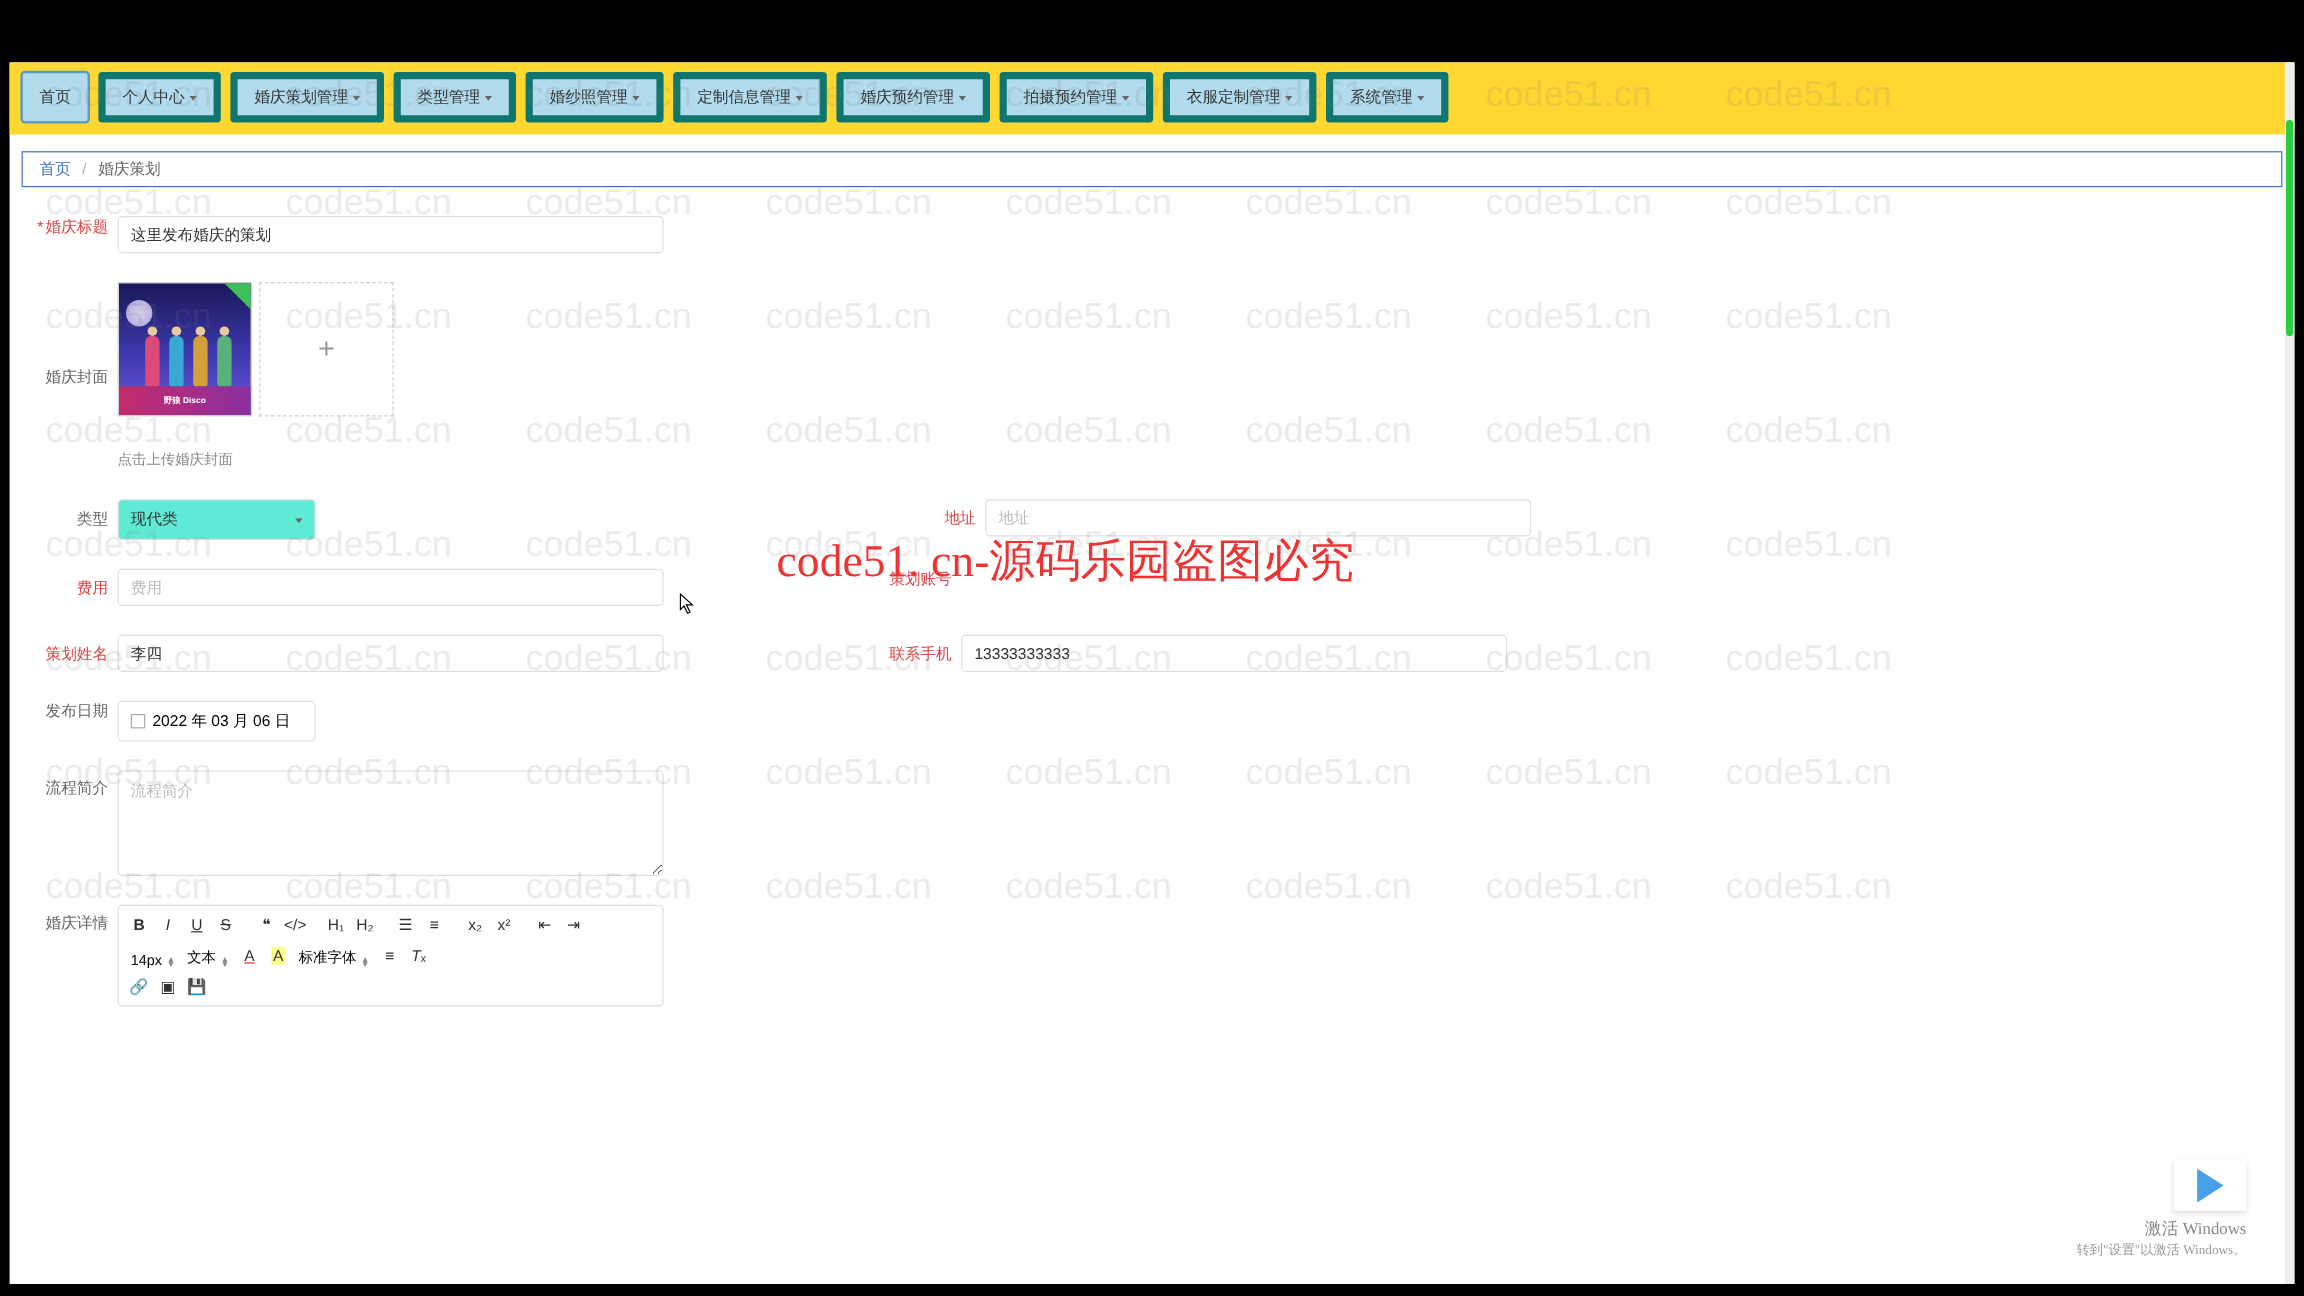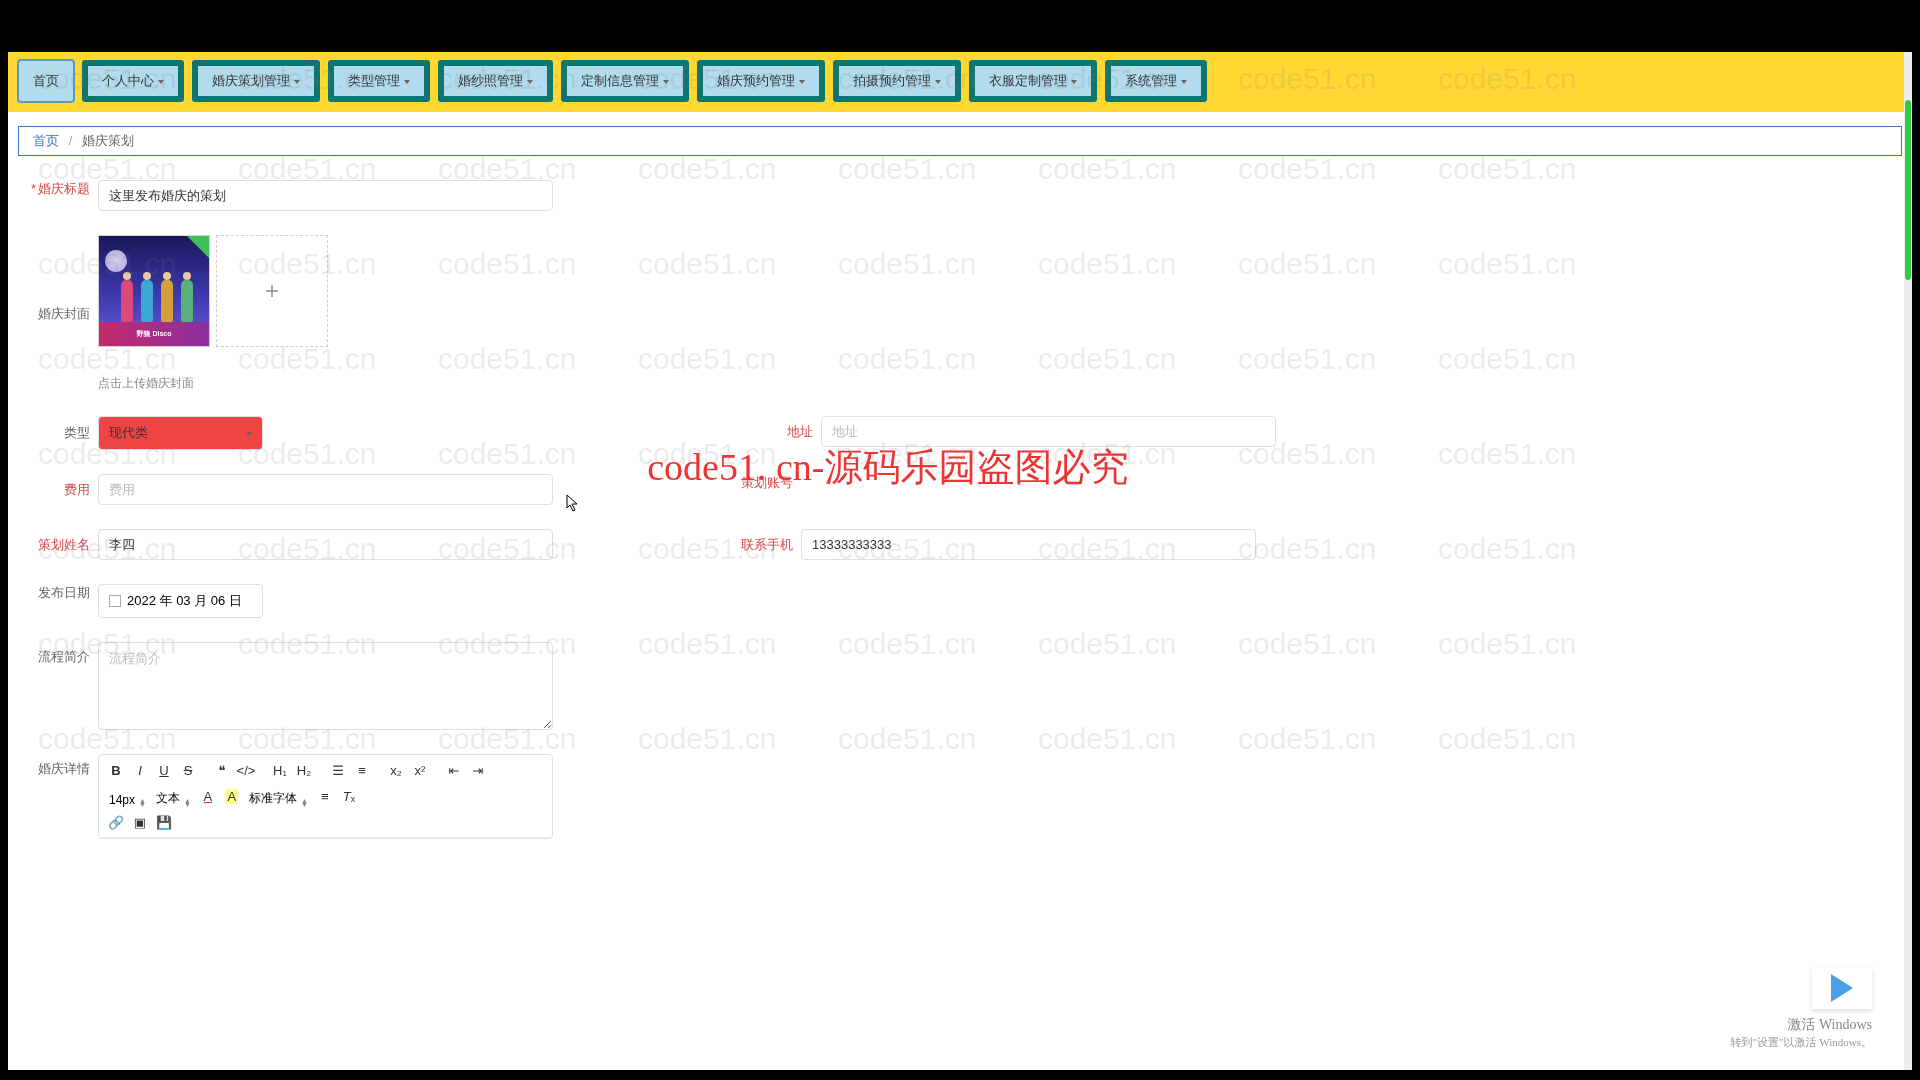--- a/index.html
+++ b/index.html
@@ -120,21 +120,21 @@
 .input::placeholder { color: #bbb; }
 .select {
   border: 1px solid #dcdfe6;
   border-radius: 4px;
   padding: 7px 10px;
   font-size: 13px;
   width: 165px;
   display: flex;
   justify-content: space-between;
   align-items: center;
-  background: #ef4444;
+  background: #5eead4;
   color: #333;
   cursor: pointer;
 }
 .date-input {
   border: 1px solid #dcdfe6;
   border-radius: 4px;
   padding: 7px 10px;
   font-size: 13px;
   width: 165px;
   display: flex;

